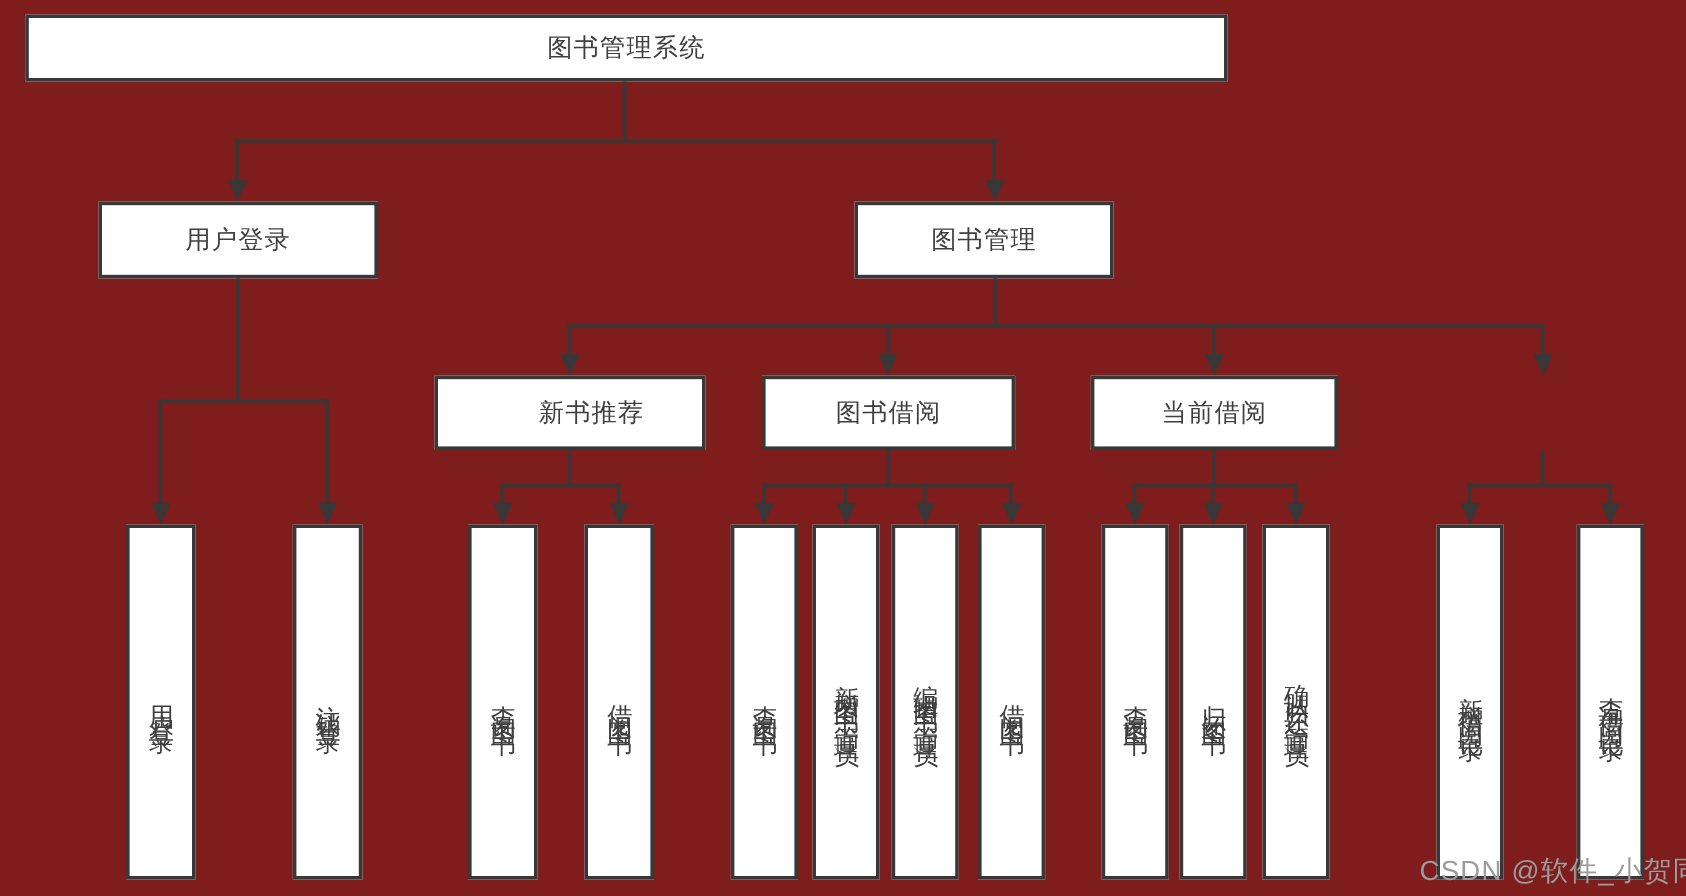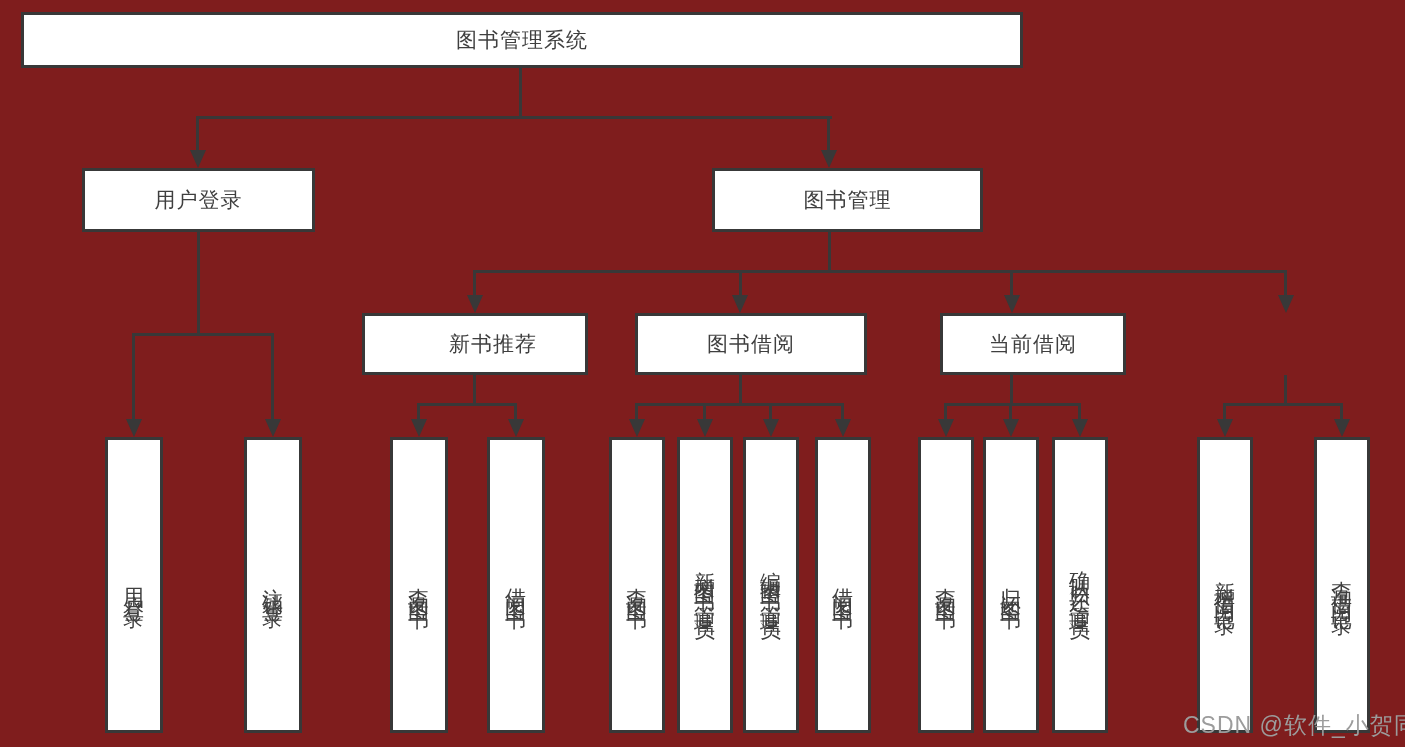--- a/index.html
+++ b/index.html
@@ -33,31 +33,31 @@
 
 <div id="canvas">
 
   <div class="box" style="left:21px;top:12px;width:1002px;height:56px;">
     <span class="lbl">图书管理系统</span>
   </div>
 
   <div class="box" style="left:82px;top:168px;width:233px;height:64px;">
     <span class="lbl">用户登录</span>
   </div>
-  <div class="box" style="left:712px;top:168px;width:271px;height:64px;">
+  <div class="box" style="left:712px;top:168px;width:216px;height:64px;">
     <span class="lbl">图书管理</span>
   </div>
 
   <div class="box" style="left:362px;top:313px;width:226px;height:62px;padding-left:36px;">
     <span class="lbl">新书推荐</span>
   </div>
-  <div class="box" style="left:635px;top:313px;width:232px;height:62px;font-family:Liberation Mono, monospace;">
+  <div class="box" style="left:635px;top:313px;width:211px;height:62px;font-family:Liberation Mono, monospace;">
     <span class="lbl">图书借阅</span>
   </div>
-  <div class="box" style="left:940px;top:313px;width:186px;height:62px;">
+  <div class="box" style="left:909px;top:313px;width:206px;height:62px;">
     <span class="lbl">当前借阅</span>
   </div>
 
   <div class="box leaf" style="left:105px;top:437px;width:58px;height:296px;">
     <span class="lbl">用户登录</span>
   </div>
   <div class="box leaf" style="left:244px;top:437px;width:58px;height:296px;">
     <span class="lbl">注销登录</span>
   </div>
 

